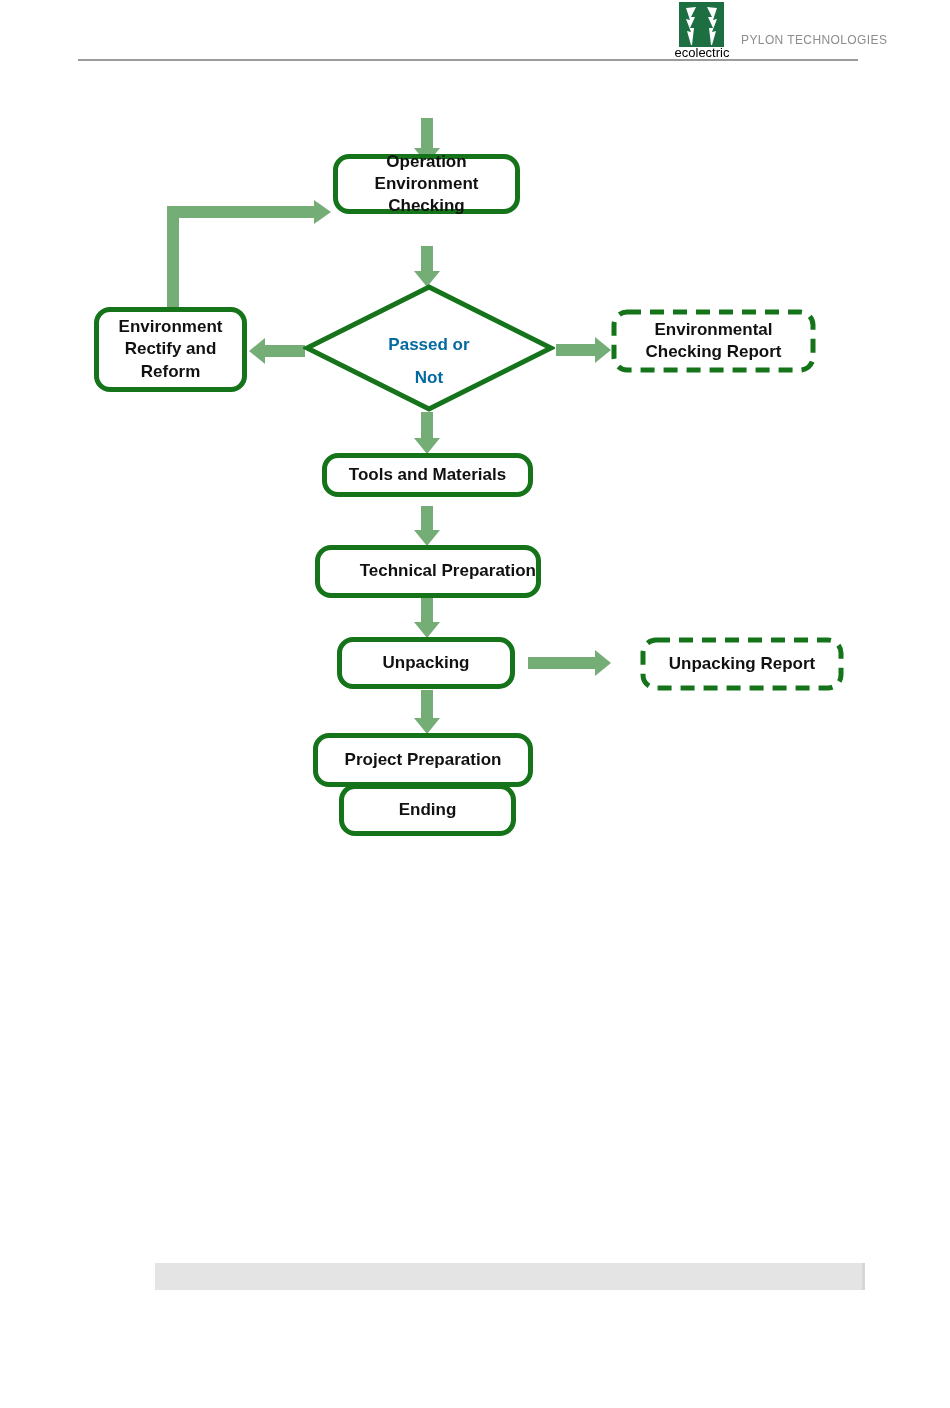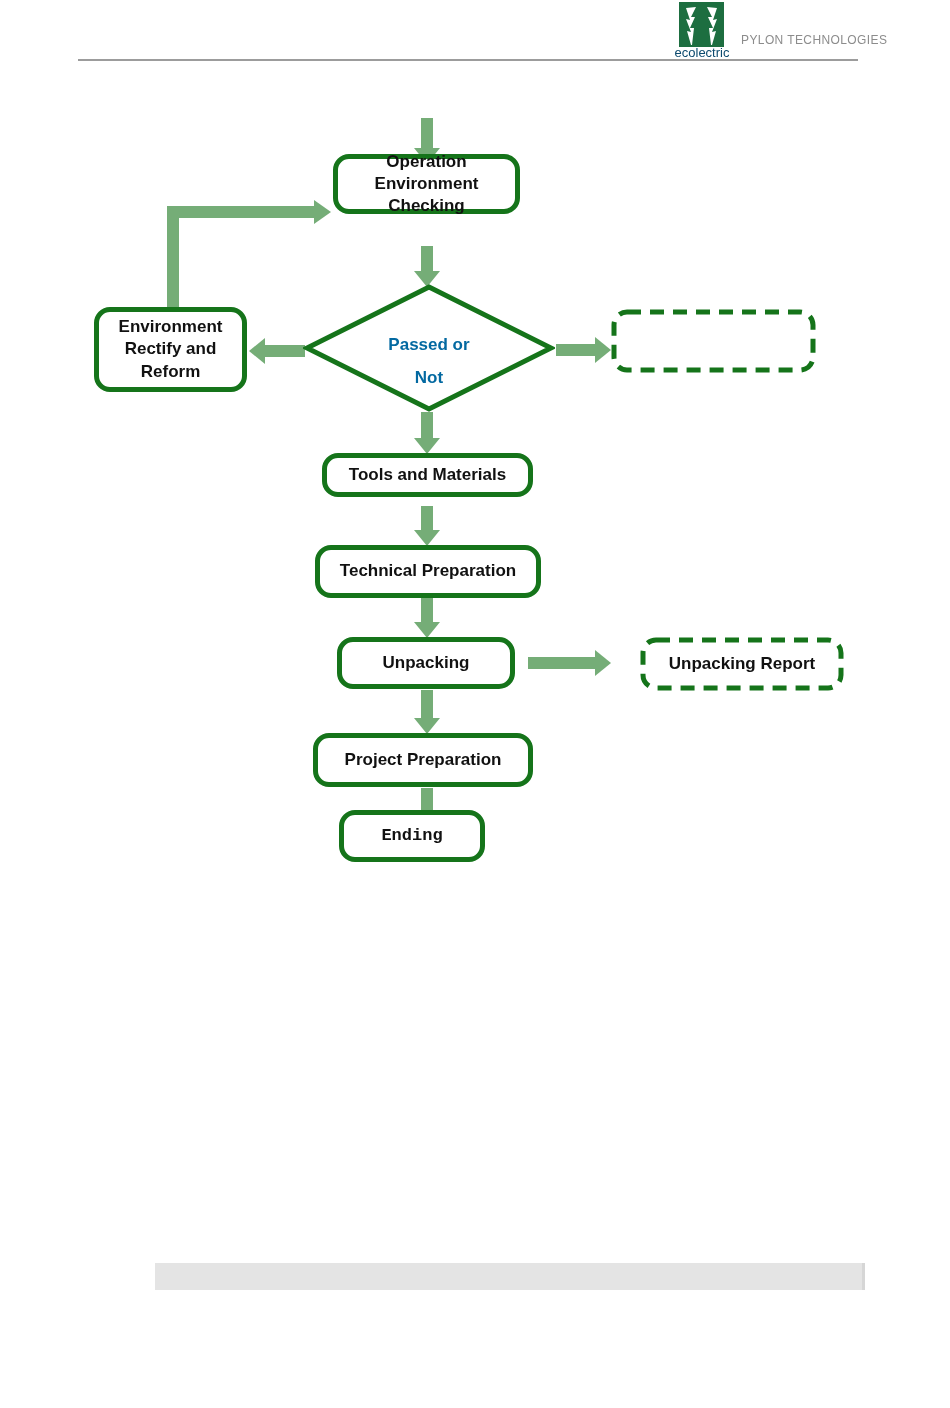--- a/index.html
+++ b/index.html
@@ -14,21 +14,21 @@
     font-family:"Liberation Sans", sans-serif; overflow:hidden;
   }
 
   
   .logo-box { position:absolute; left:679px; top:2px; width:45px; height:45px; }
   .logo-box svg { display:block; }
   .logo-svg rect { fill:var(--logo-green); }
   .logo-svg polygon { fill:#ffffff; }
   .brand {
     position:absolute; left:664px; top:45px; width:76px; text-align:center;
-    font-size:13px; color:#0c4a6e;
+    font-size:13px; color:#000000;
   }
   .company {
     position:absolute; left:741px; top:33px;
     font-size:12px; letter-spacing:0.4px; color:#8c8c8c;
   }
   .header-rule { position:absolute; left:78px; top:59px; width:780px; height:2px; background:#9c9c9c; }
 
   
   .node {
     position:absolute; box-sizing:border-box; background:#ffffff;
@@ -172,46 +172,48 @@
     <div class="node" style="left:94px; top:307px; width:153px; height:85px;">
       <span class="label">Environment
 Rectify and
 Reform</span>
     </div>
 
     <div class="doc-node" style="left:611px; top:309px; width:205px; height:64px;">
       <svg width="205" height="64" viewBox="0 0 205 64">
         <rect x="3" y="3" width="199" height="58" rx="13"></rect>
       </svg>
+      <span class="label">Environmental
+Checking Report</span>
     </div>
 
     <div class="node" style="left:322px; top:453px; width:211px; height:44px;">
       <span class="label">Tools and Materials</span>
     </div>
 
-    <div class="node" style="left:315px; top:545px; width:226px; height:53px;">
+    <div class="node" style="left:315px; top:545px; width:226px; height:53px;justify-content:flex-end;">
       <span class="label">Technical Preparation</span>
     </div>
 
     <div class="node" style="left:337px; top:637px; width:178px; height:52px;">
       <span class="label">Unpacking</span>
     </div>
 
     <div class="doc-node" style="left:640px; top:637px; width:204px; height:54px;">
       <svg width="204" height="54" viewBox="0 0 204 54">
         <rect x="3" y="3" width="198" height="48" rx="13"></rect>
       </svg>
       <span class="label">Unpacking Report</span>
     </div>
 
     <div class="node" style="left:313px; top:733px; width:220px; height:54px;">
       <span class="label">Project Preparation</span>
     </div>
 
-    <div class="node" style="left:339px; top:810px; width:146px; height:52px;font-family:Liberation Mono, monospace;">
+    <div class="node" style="left:339px; top:784px; width:177px; height:52px;">
       <span class="label">Ending</span>
     </div>
 
   </div>
 
   <div class="footer-bar"></div>
 
 </div>
 
 </body></html>

